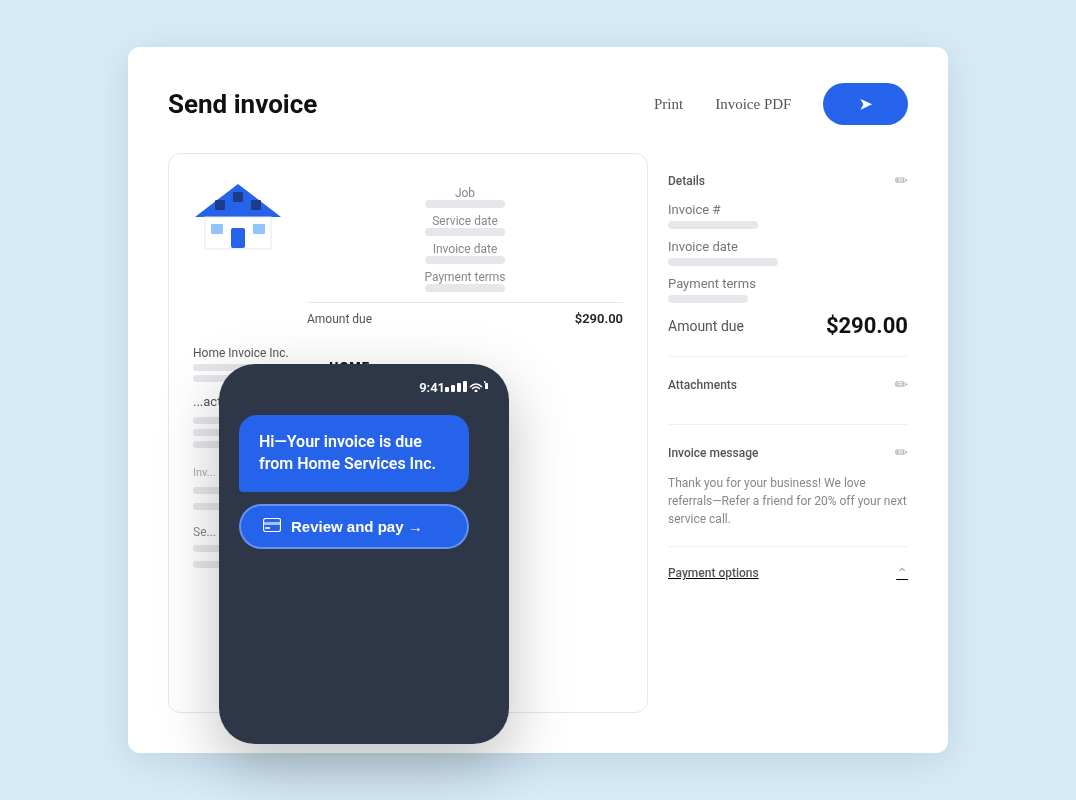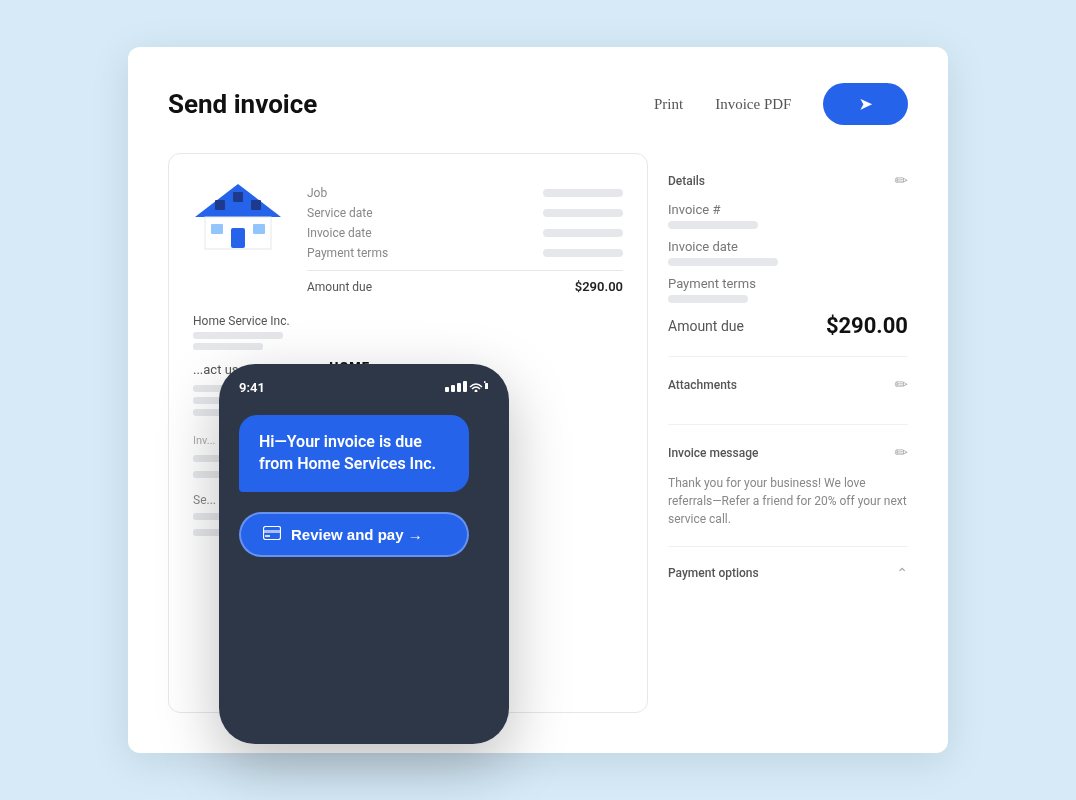--- a/index.html
+++ b/index.html
@@ -92,20 +92,21 @@
 
     .invoice-meta-table {
       flex: 1;
       margin-top: 4px;
     }
     .meta-row {
       display: flex;
       justify-content: space-between;
       margin-bottom: 6px;
       align-items: center;
+      flex-direction: column;
     }
     .meta-label {
       font-size: 12px;
       color: #888;
     }
     .meta-value-bar {
       width: 80px;
       height: 8px;
       background: #e5e7eb;
       border-radius: 4px;
@@ -155,21 +156,21 @@
       border-radius: 36px;
       padding: 16px 14px 20px 14px;
       display: flex;
       flex-direction: column;
       align-items: stretch;
       box-shadow: 0 20px 60px rgba(0,0,0,0.25);
       z-index: 10;
     }
     .phone-notch-bar {
       display: flex;
-      justify-content: space-between;
+      justify-content: flex-end;
       align-items: center;
       padding: 0 6px;
       margin-bottom: 10px;
     }
     .phone-time { color: #fff; font-size: 13px; font-weight: 600; }
     .phone-icons { color: #fff; font-size: 11px; letter-spacing: 2px; }
     .phone-notch {
       position: absolute;
       top: 0;
       left: 50%;
@@ -177,21 +178,21 @@
       width: 100px;
       height: 22px;
       background: #2d3748;
       border-radius: 0 0 16px 16px;
       z-index: 20;
     }
 
     .phone-content {
       display: flex;
       flex-direction: column;
-      gap: 20px;
+      gap: 12px;
       padding: 10px 6px;
     }
 
     .message-bubble {
       background: #2563eb;
       border-radius: 18px 18px 18px 4px;
       padding: 16px 20px;
       color: #fff;
       font-size: 16px;
       font-weight: 600;
@@ -224,20 +225,21 @@
       flex-direction: column;
       gap: 0;
     }
 
     .panel-section {
       padding: 18px 0;
       border-bottom: 1px solid #f0f0f0;
     }
     .panel-section:last-child {
       border-bottom: none;
+      text-decoration: underline;
     }
 
     .section-header {
       display: flex;
       align-items: center;
       justify-content: space-between;
       margin-bottom: 12px;
     }
     .section-title {
       font-size: 12px;
@@ -358,21 +360,21 @@
             <div class="meta-value-bar"></div>
           </div>
           <div class="amount-row">
             <span class="amount-label">Amount due</span>
             <span class="amount-value">$290.00</span>
           </div>
         </div>
       </div>
 
       <div class="company-info">
-        <div class="company-name">Home Service Inc.</div>
+        <div class="company-name">Home Invoice Inc.</div>
         <div class="addr-bar" style="width:90px;"></div>
         <div class="addr-bar" style="width:70px; margin-top:4px;"></div>
       </div>
 
       <div class="contact-section">
         <div class="contact-title">...act us</div>
         <div class="contact-bars">
           <div class="bar" style="width: 180px;"></div>
           <div class="bar" style="width: 140px;"></div>
           <div class="bar" style="width: 160px;"></div>

